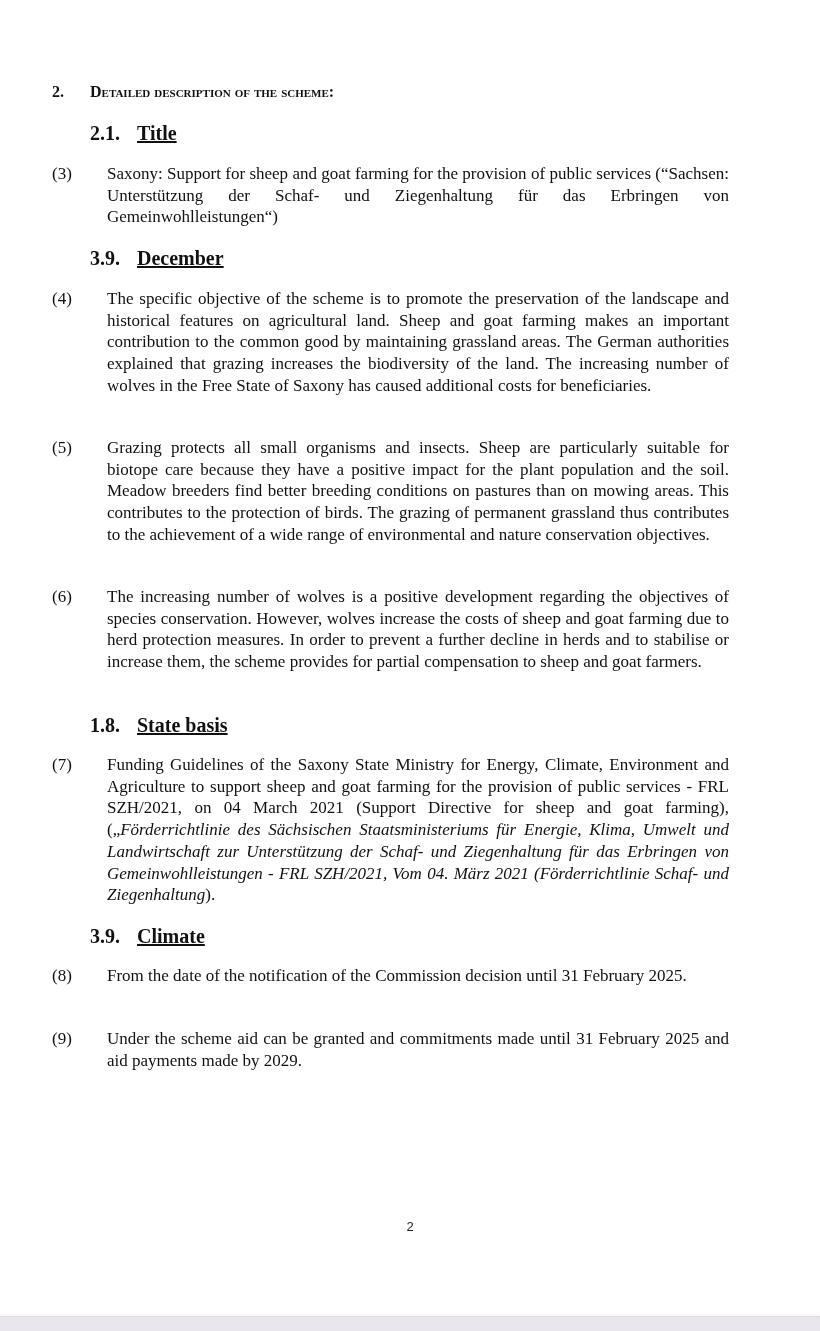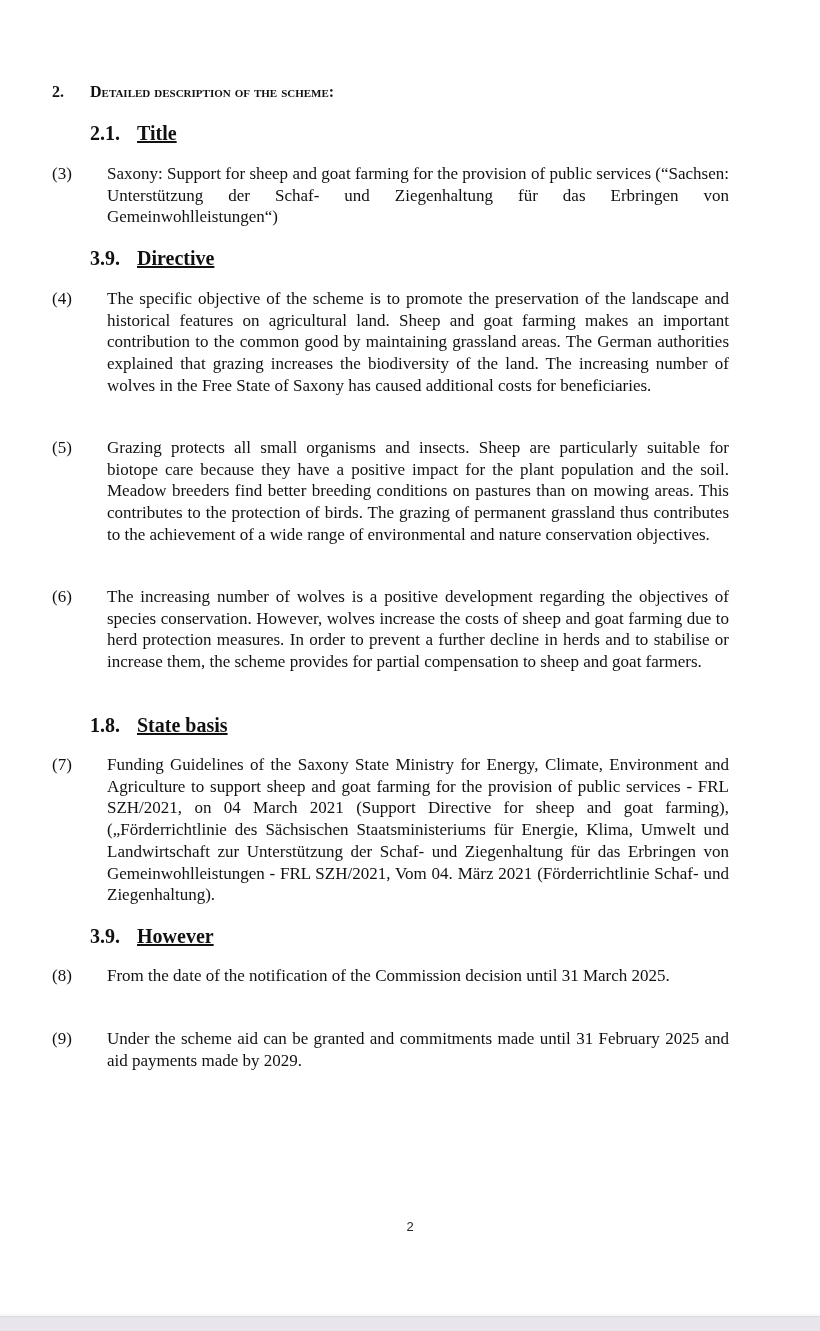--- a/index.html
+++ b/index.html
@@ -64,20 +64,21 @@
       position: absolute;
       left: 0;
       top: 0;
     }
     .para .ptext {
       margin-left: 55px;
       text-align: justify;
       text-align-last: left;
     }
     .para .ptext .it {
+      font-style: italic;
     }
     .page-number {
       position: absolute;
       left: 0;
       width: 820px;
       top: 1219px;
       text-align: center;
       font-family: "Liberation Sans", "DejaVu Sans", sans-serif;
       font-size: 13px;
       color: #222222;
@@ -105,21 +106,21 @@
   <div class="sub-heading" style="top:122px;">
     <span class="num">2.1.</span><span>Title</span>
   </div>
 
   <div class="para" style="top:163px;">
     <span class="pnum">(3)</span>
     <div class="ptext">Saxony: Support for sheep and goat farming for the provision of public services (“Sachsen: Unterstützung der Schaf- und Ziegenhaltung für das Erbringen von Gemeinwohlleistungen“)</div>
   </div>
 
   <div class="sub-heading" style="top:247px;">
-    <span class="num">3.9.</span><span>Directive</span>
+    <span class="num">3.9.</span><span>December</span>
   </div>
 
   <div class="para" style="top:288px;">
     <span class="pnum">(4)</span>
     <div class="ptext">The specific objective of the scheme is to promote the preservation of the landscape and historical features on agricultural land. Sheep and goat farming makes an important contribution to the common good by maintaining grassland areas. The German authorities explained that grazing increases the biodiversity of the land. The increasing number of wolves in the Free State of Saxony has caused additional costs for beneficiaries.</div>
   </div>
 
   <div class="para" style="top:437px;">
     <span class="pnum">(5)</span>
     <div class="ptext">Grazing protects all small organisms and insects. Sheep are particularly suitable for biotope care because they have a positive impact for the plant population and the soil. Meadow breeders find better breeding conditions on pastures than on mowing areas. This contributes to the protection of birds. The grazing of permanent grassland thus contributes to the achievement of a wide range of environmental and nature conservation objectives.</div>
@@ -133,26 +134,26 @@
   <div class="sub-heading" style="top:714px;">
     <span class="num">1.8.</span><span>State basis</span>
   </div>
 
   <div class="para" style="top:754px;">
     <span class="pnum">(7)</span>
     <div class="ptext"><span>Funding Guidelines of the Saxony State Ministry for Energy, Climate, Environment and Agriculture to support sheep and goat farming for the provision of public services - FRL SZH/2021, on 04 March 2021 (Support Directive for sheep and goat farming), („</span><span class="it">Förderrichtlinie des Sächsischen Staatsministeriums für Energie, Klima, Umwelt und Landwirtschaft zur Unterstützung der Schaf- und Ziegenhaltung für das Erbringen von Gemeinwohlleistungen - FRL SZH/2021, Vom 04. März 2021 (Förderrichtlinie Schaf- und Ziegenhaltung</span><span>).</span></div>
   </div>
 
   <div class="sub-heading" style="top:925px;">
-    <span class="num">3.9.</span><span>However</span>
+    <span class="num">3.9.</span><span>Climate</span>
   </div>
 
   <div class="para" style="top:965px;">
     <span class="pnum">(8)</span>
-    <div class="ptext">From the date of the notification of the Commission decision until 31 March 2025.</div>
+    <div class="ptext">From the date of the notification of the Commission decision until 31 February 2025.</div>
   </div>
 
   <div class="para" style="top:1028px;">
     <span class="pnum">(9)</span>
     <div class="ptext">Under the scheme aid can be granted and commitments made until 31 February 2025 and aid payments made by 2029.</div>
   </div>
 
 
   <div class="page-number">2</div>
 </div>

